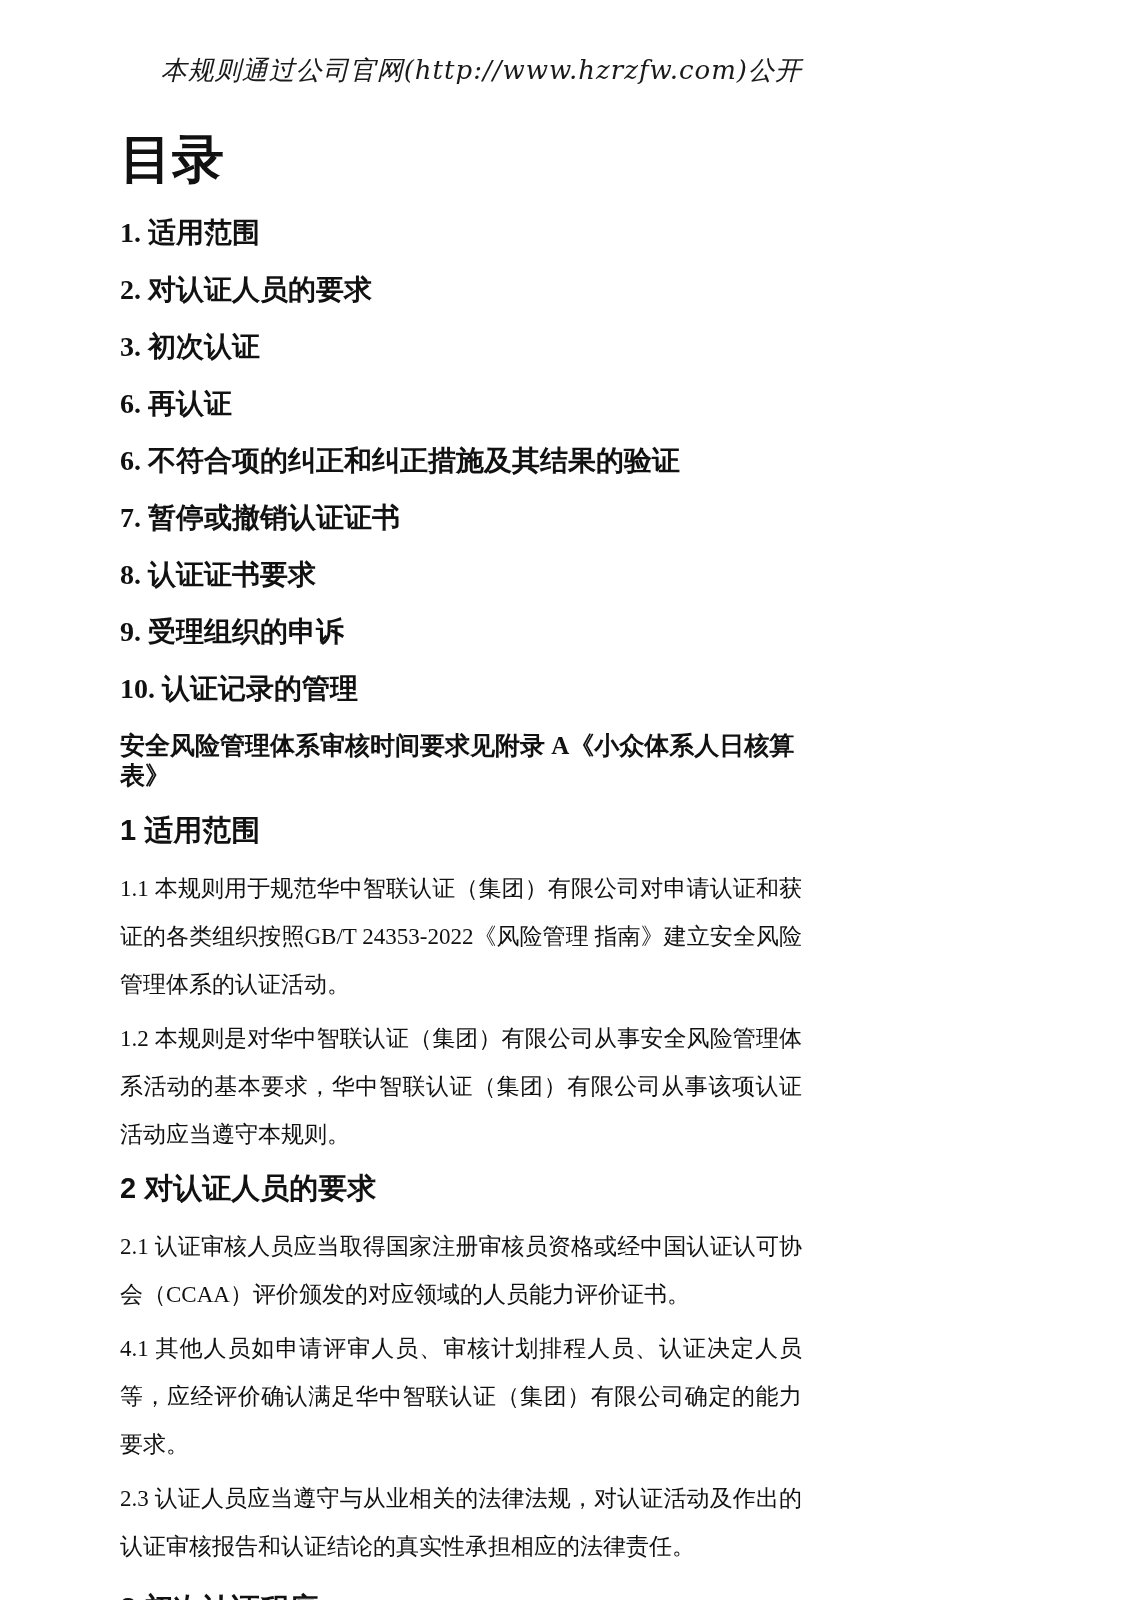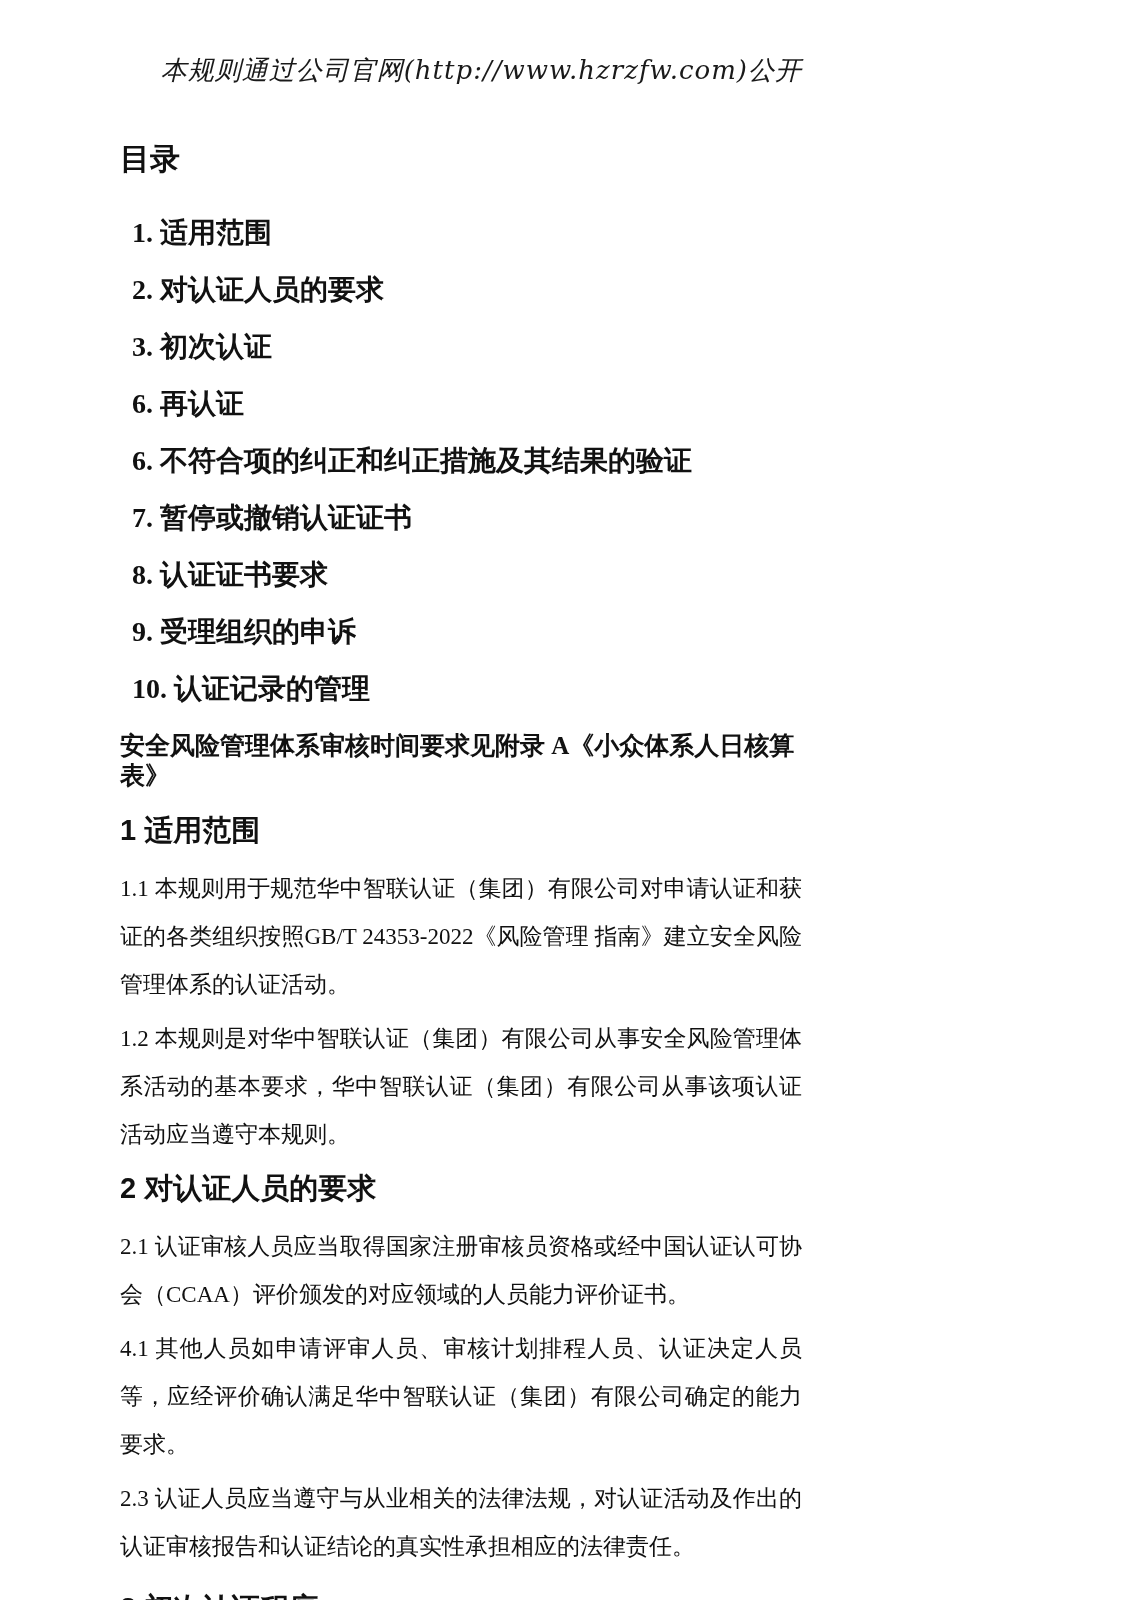--- a/index.html
+++ b/index.html
@@ -21,28 +21,28 @@
   .header-note {
     text-align: right;
     font-style: italic;
     font-size: 26px;
     line-height: 36px;
     letter-spacing: 1px;
     color: #1a1a1a;
     font-family: "DejaVu Serif", serif;
   }
   .toc-title {
-    font-size: 30px;
+    font-size: 52px;
     font-weight: bold;
     line-height: 50px;
     margin: 46px 0 34px 0;
     font-family: "Liberation Sans", sans-serif;
   }
   .toc-list {
-    margin: 12px;
+    margin: 0;
     padding: 0;
   }
   .toc-item {
     font-size: 28px;
     font-weight: bold;
     line-height: 30px;
     margin-bottom: 27px;
     font-family: "Liberation Serif", serif;
     white-space: nowrap;
   }

